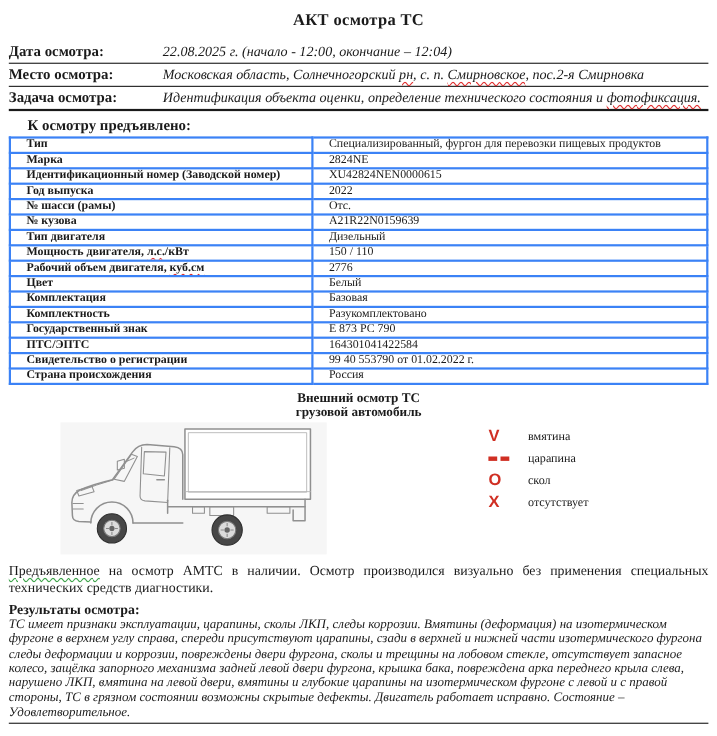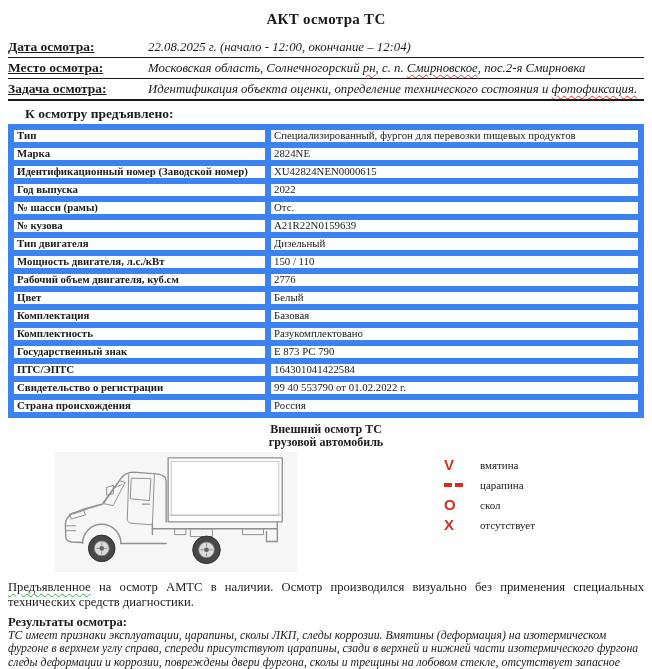--- a/index.html
+++ b/index.html
@@ -6,27 +6,27 @@
   body{
     width:652px;height:669px;overflow:hidden;background:#ffffff;
     font-family:"Liberation Serif", serif;color:#1a1a1a;
   }
   .page{padding:11px 8px 0;}
 
   .doc-title{font-size:15px;font-weight:bold;text-align:center;margin:0 0 9px;letter-spacing:.3px;}
 
   .meta-row{display:flex;align-items:baseline;border-bottom:1.6px solid #1a1a1a;padding:2px 0 2px;}
   .meta-row.thick{border-bottom-width:2.4px;}
-  .meta-label{flex:0 0 140px;font-weight:bold;font-size:13.5px;text-decoration:underline;}
+  .meta-label{flex:0 0 140px;font-weight:bold;font-size:13.5px;}
   .meta-value{font-style:italic;font-size:12.8px;white-space:nowrap;text-align:right;}
 
   .intro-heading{font-weight:bold;font-size:13.5px;margin:5px 0 2px 17px;}
 
   table.spec{width:100%;border-collapse:collapse;border:1.7px solid #1a1a1a;table-layout:fixed;}
-  .spec td{border:6px solid #3b82f6;font-size:10.8px;line-height:11.9px;padding:0 3px;height:12px;
+  .spec td{border:2px solid #3b82f6;font-size:10.8px;line-height:11.9px;padding:0 14px;height:12px;
            overflow:hidden;white-space:nowrap;}
   .spec td.l{width:245px;font-weight:bold;}
 
   .ext-heading{text-align:center;font-weight:bold;font-size:12px;line-height:12.5px;margin-top:5px;}
 
   .exterior{display:flex;margin-top:4px;height:121px;}
   .truck-wrap{margin-left:47px;width:242px;height:120px;background:#f6f6f6;}
   .truck-wrap svg{display:block;width:100%;height:100%;}
   .legend{margin-left:147px;padding-top:3px;}
   .legend-row{display:flex;align-items:center;height:20px;}

